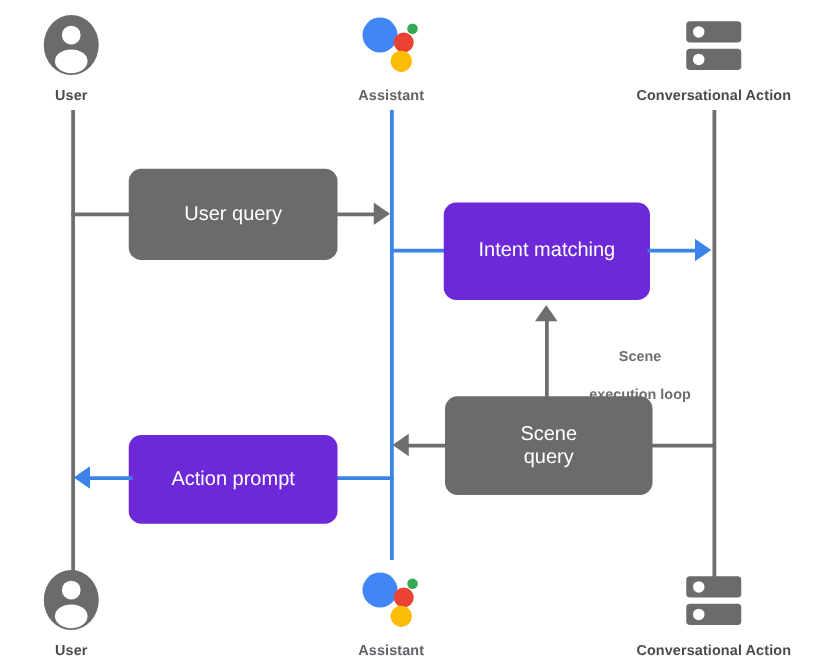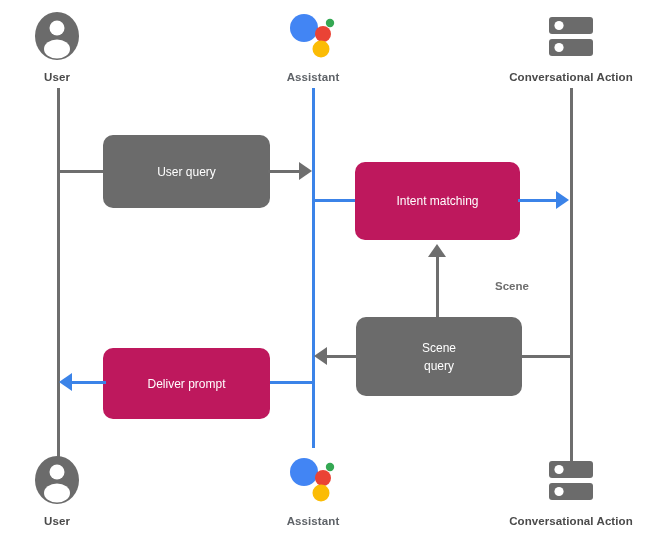--- a/index.html
+++ b/index.html
@@ -58,27 +58,27 @@
 
   
   .node {
     position: absolute;
     border-radius: 10px;
     display: flex;
     align-items: center;
     justify-content: center;
     text-align: center;
     color: #ffffff;
-    font-size: 12px;
+    font-size: 16px;
     line-height: 18px;
     box-sizing: border-box;
     padding: 4px 8px;
   }
   .node.gray { background: #6b6b6b; }
-  .node.blue { background: #be185d; }
+  .node.blue { background: #6d28d9; }
 
   
   .conn {
     position: absolute;
   }
   .conn.h { height: 3px; }
   .conn.v { width: 3px; }
   .conn.gray { background: #6e6e6e; }
   .conn.blue { background: #3b83e8; }
 
@@ -182,33 +182,34 @@
     <span>Intent matching</span>
   </div>
   <div class="conn h blue" style="left:518px; top:199px; width:41px;"></div>
   <div class="arrow right blue" style="left:556px; top:191px;"></div>
 
   <div class="conn v gray" style="left:436px; top:256px; width:3px; height:62px;"></div>
   <div class="arrow up gray" style="left:428px; top:244px;"></div>
 
   <div class="annotation" style="left:452px; top:264px; width:120px;">
     <div>Scene</div>
+    <div>execution loop</div>
   </div>
 
   <div class="conn h gray" style="left:520px; top:355px; width:52px;"></div>
   <div class="node gray" style="left:356px; top:317px; width:166px; height:79px; flex-direction:column;">
     <span>Scene</span>
     <span>query</span>
   </div>
   <div class="conn h gray" style="left:326px; top:355px; width:34px;"></div>
   <div class="arrow left gray" style="left:314px; top:347px;"></div>
 
   <div class="conn h blue" style="left:268px; top:381px; width:47px;"></div>
   <div class="node blue" style="left:103px; top:348px; width:167px; height:71px;">
-    <span>Deliver prompt</span>
+    <span>Action prompt</span>
   </div>
   <div class="conn h blue" style="left:72px; top:381px; width:34px;"></div>
   <div class="arrow left blue" style="left:59px; top:373px;"></div>
 
   <div class="actor" style="left:-23px; top:452px;">
     <div class="icon-wrap">
       <svg class="user-icon" width="46" height="50" viewBox="0 0 46 50" aria-hidden="true">
         <ellipse cx="23" cy="25" rx="22" ry="24" fill="#6b6b6b"></ellipse>
         <circle cx="23" cy="17" r="7.5" fill="#ffffff"></circle>
         <ellipse cx="23" cy="38" rx="13" ry="9.5" fill="#ffffff"></ellipse>

